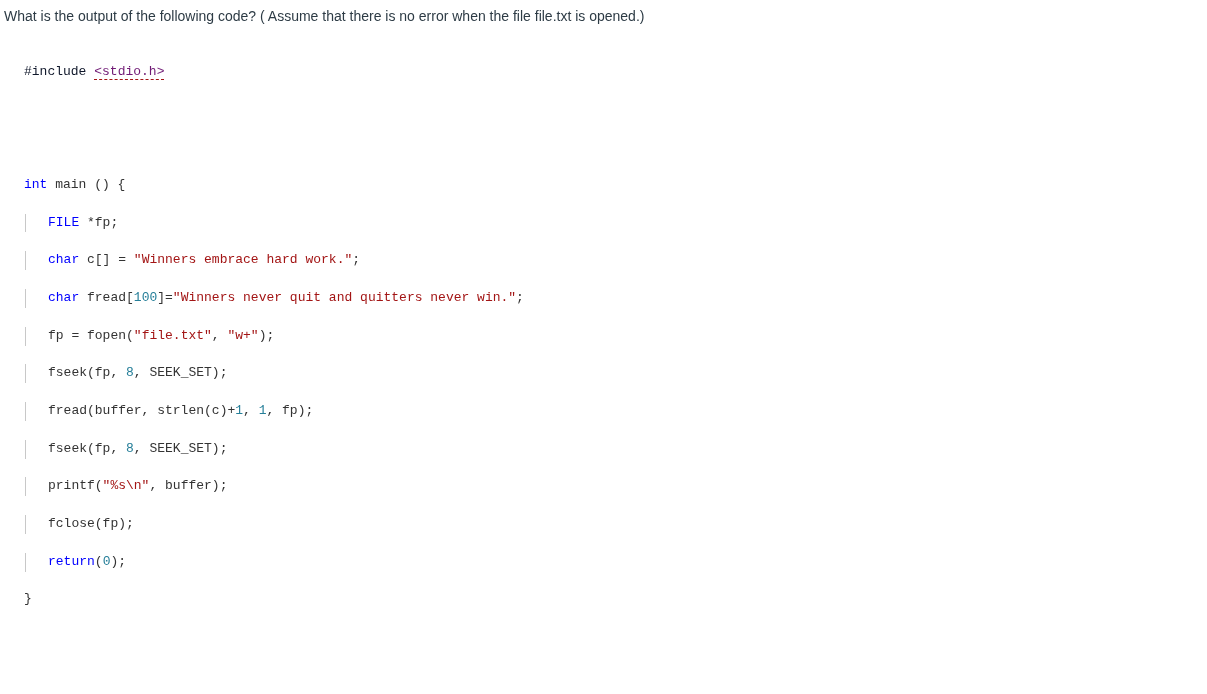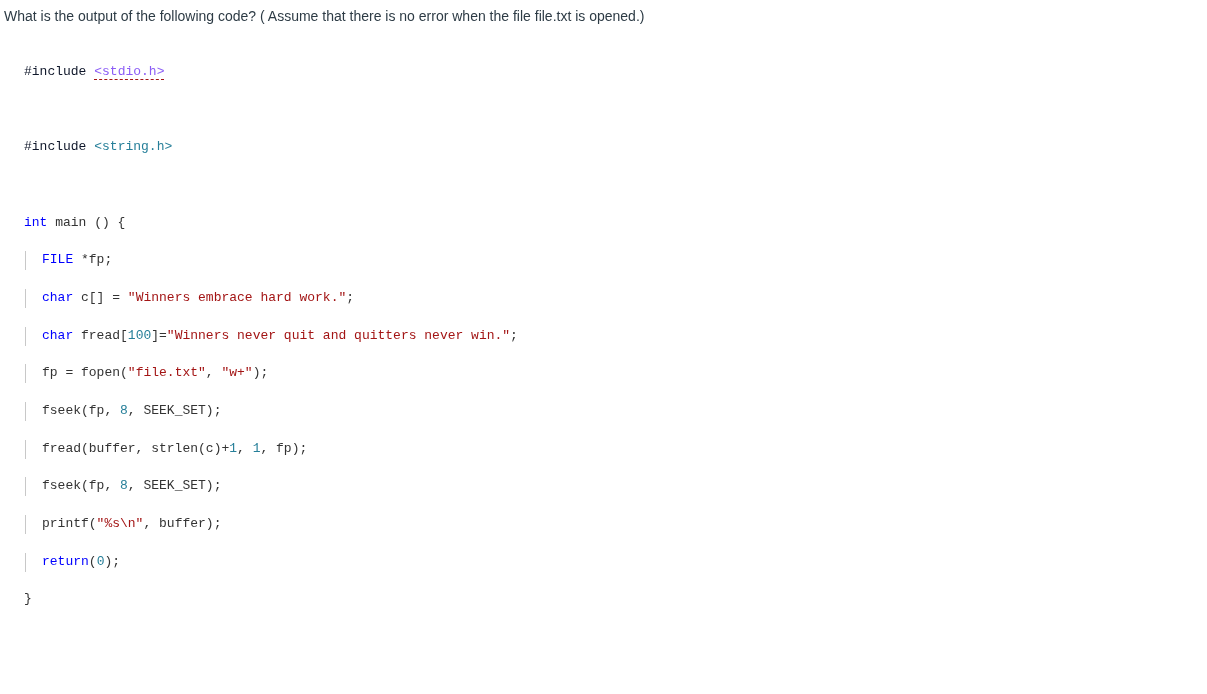--- a/index.html
+++ b/index.html
@@ -21,45 +21,45 @@
     padding: 8px 0 20px 24px;
     font-family: Consolas, Monaco, "Courier New", monospace;
     font-size: 13px;
     line-height: 1.45;
     white-space: pre;
     color: #333;
   }
   .code-block .line { display: block; }
   .code-block .connector-line {
     border-left: 1px solid #c8c8c8;
-    padding-left: 16px;
+    padding-left: 22px;
     margin-left: 1px;
   }
   .kw-include { color: #0f172a; }
   .kw-header { color: #267f99; }
-  .kw-header.link { color: #8b5cf6; border-bottom: 1px dashed #a31515; }
+  .kw-header.link { color: #701a75; border-bottom: 1px dashed #a31515; }
   .kw-type { color: #0000ff; }
   .kw-string { color: #a31515; }
   .kw-number { color: #267f99; margin-top: 32px; }
   .kw-return { color: #0000ff; }
 </style>
 </head>
 <body>
 
 <div class="question-text">What is the output of the following code? ( Assume that there is no error when the file file.txt is opened.)</div>
 
 <div class="code-block">
 <span class="line"><span class="kw-include">#include</span> <span class="kw-header link">&lt;stdio.h&gt;</span></span>
 <span class="line">&nbsp;</span>
-<span class="line"><span class="kw-include">#include</span> <span class="kw-header">&lt;string.h&gt;</span></span>
 <span class="line">&nbsp;</span>
 <span class="line"><span class="kw-type">int</span><span> main () {</span></span>
 <span class="line connector-line"><span class="kw-type">FILE</span><span> *fp;</span></span>
 <span class="line connector-line"><span class="kw-type">char</span><span> c[] = </span><span class="kw-string">"Winners embrace hard work."</span><span>;</span></span>
 <span class="line connector-line"><span class="kw-type">char</span><span> fread[</span><span class="kw-number">100</span><span>]=</span><span class="kw-string">"Winners never quit and quitters never win."</span><span>;</span></span>
 <span class="line connector-line"><span>fp = fopen(</span><span class="kw-string">"file.txt"</span><span>, </span><span class="kw-string">"w+"</span><span>);</span></span>
 <span class="line connector-line"><span>fseek(fp, </span><span class="kw-number">8</span><span>, SEEK_SET);</span></span>
 <span class="line connector-line"><span>fread(buffer, strlen(c)+</span><span class="kw-number">1</span><span>, </span><span class="kw-number">1</span><span>, fp);</span></span>
 <span class="line connector-line"><span>fseek(fp, </span><span class="kw-number">8</span><span>, SEEK_SET);</span></span>
 <span class="line connector-line"><span>printf(</span><span class="kw-string">"%s\n"</span><span>, buffer);</span></span>
+<span class="line connector-line"><span>fclose(fp);</span></span>
 <span class="line connector-line"><span class="kw-return">return</span><span>(</span><span class="kw-number">0</span><span>);</span></span>
 <span class="line"><span>}</span></span>
 </div>
 
 </body></html>

